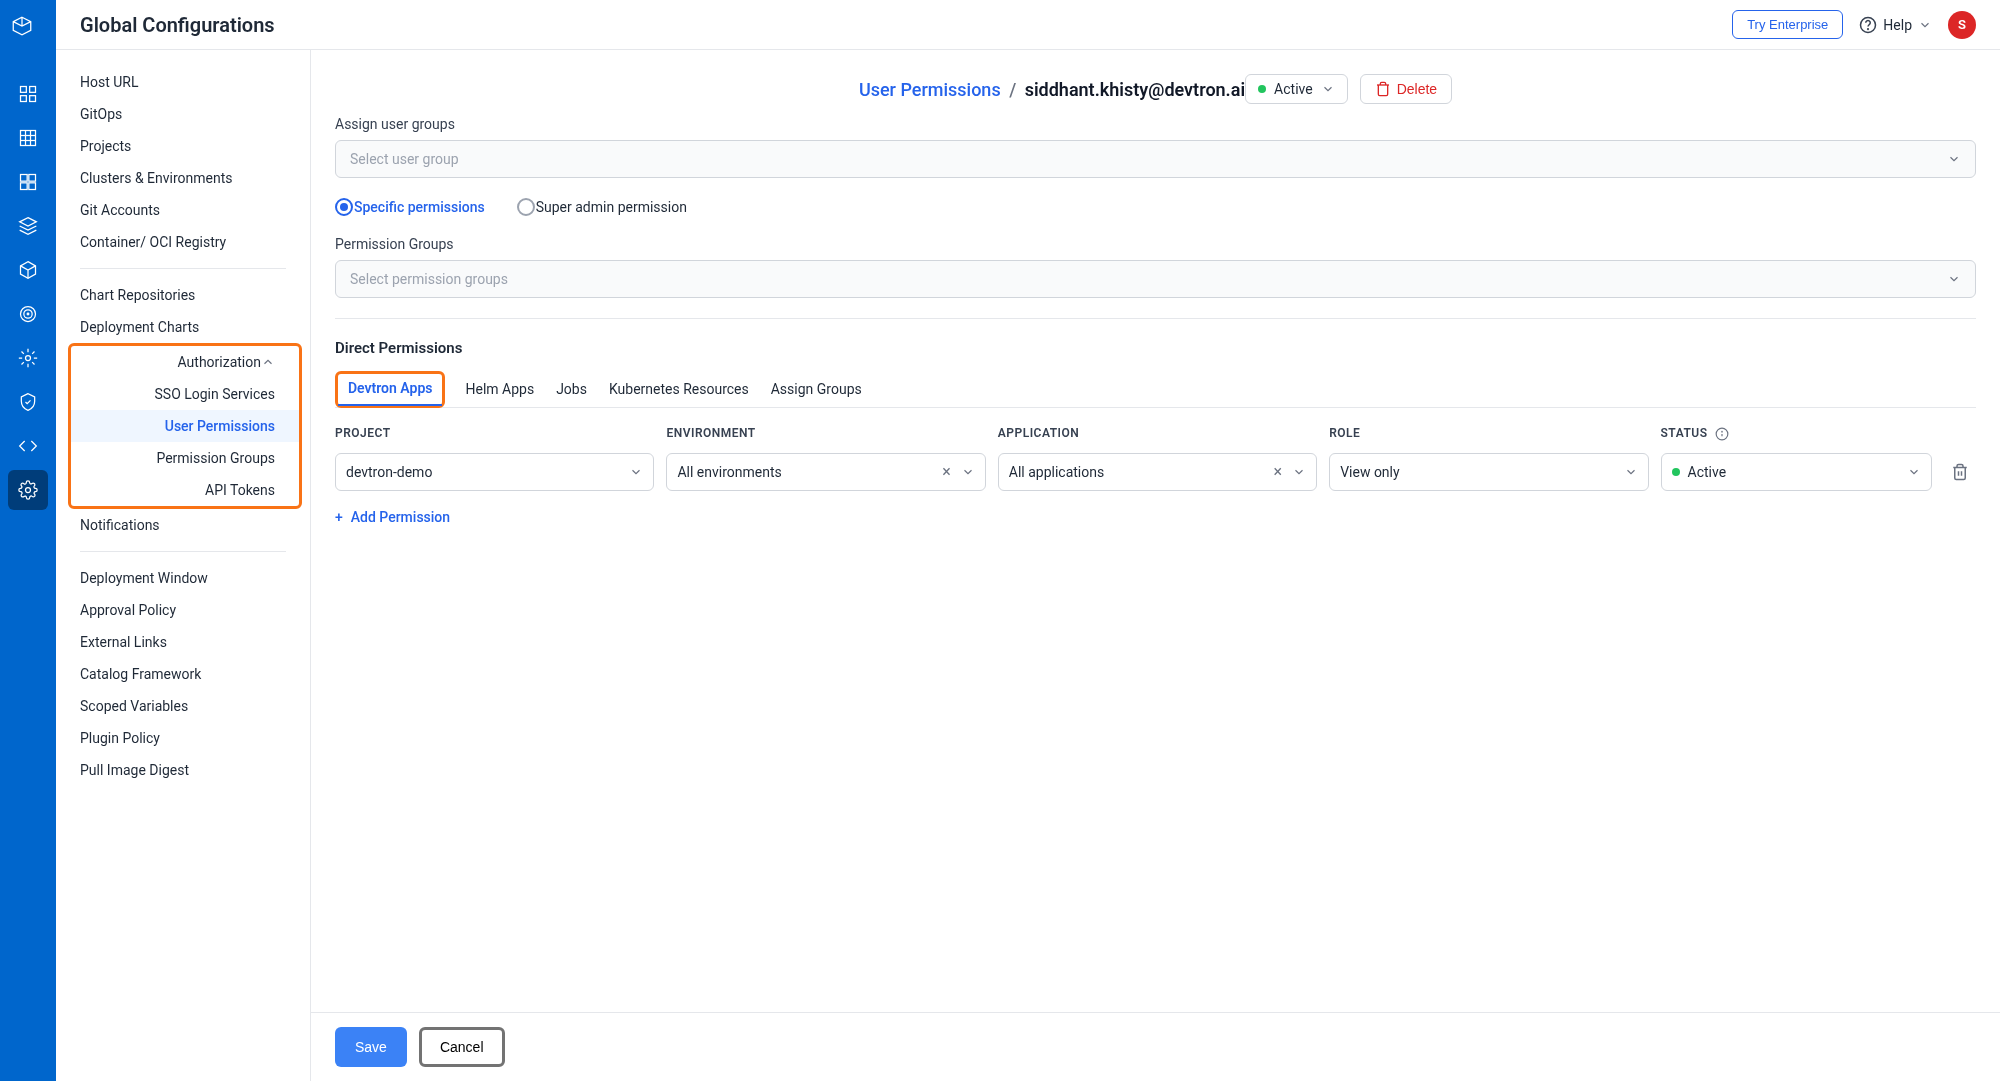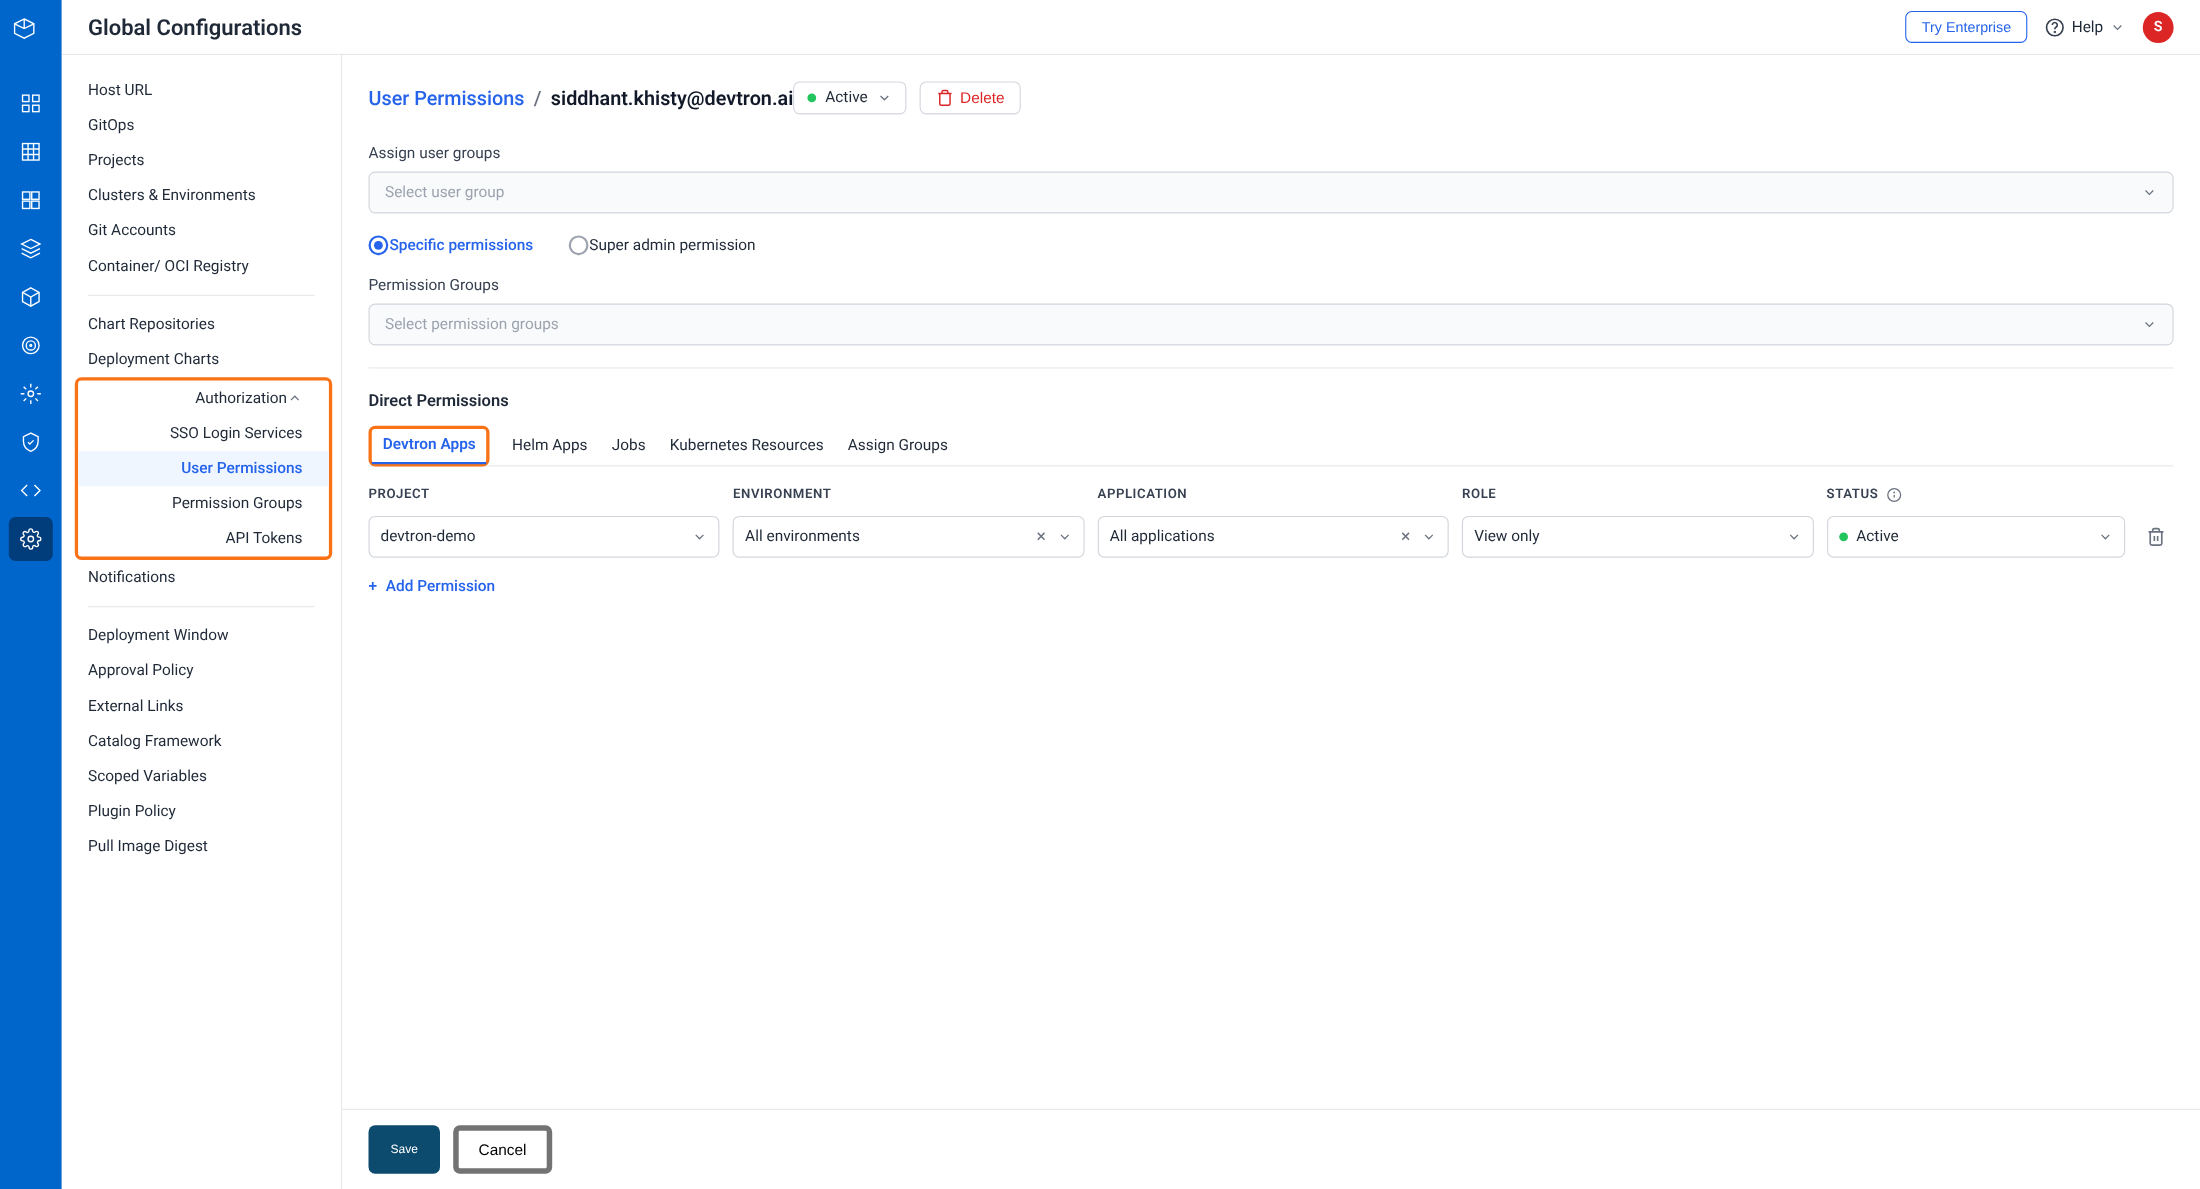--- a/index.html
+++ b/index.html
@@ -21,21 +21,21 @@
 .sidebar { width: 255px; border-right: 1px solid #e5e7eb; padding: 16px 0; overflow-y: auto; }
 .sidebar-item { padding: 8px 24px; cursor: pointer; font-size: 14px; display: flex; justify-content: space-between; align-items: center; }
 .sidebar-item.sub { padding-left: 34px; font-size: 14px; }
 .sidebar-item.active { background: #eff6ff; color: #2563eb; font-weight: 500; }
 .sidebar-divider { height: 1px; background: #e5e7eb; margin: 10px 24px; }
 .highlight-box { border: 3px solid #f97316; border-radius: 6px; margin: 0 8px 0 12px; }
 .highlight-box .sidebar-item { padding-left: 12px; justify-content: flex-end; }
 .highlight-box .sidebar-item.sub { padding-left: 22px; }
 .content { flex: 1; display: flex; flex-direction: column; overflow: hidden; }
 .content-body { flex: 1; padding: 24px; overflow-y: auto; }
-.breadcrumb-row { display: flex; justify-content: flex-start; align-items: center; margin-bottom: 28px; }
+.breadcrumb-row { display: flex; justify-content: center; align-items: center; margin-bottom: 12px; }
 .breadcrumb { font-size: 18px; font-weight: 500; }
 .breadcrumb .link { color: #2563eb; cursor: pointer; }
 .breadcrumb .sep { color: #6b7280; margin: 0 4px; }
 .breadcrumb .current { color: #111827; font-weight: 600; }
 .action-row { display: flex; gap: 12px; }
 .status-pill { display: flex; align-items: center; gap: 8px; border: 1px solid #d1d5db; padding: 6px 12px; border-radius: 6px; cursor: pointer; font-size: 14px; }
 .status-dot { width: 8px; height: 8px; border-radius: 50%; background: #22c55e; }
 .delete-btn { display: flex; align-items: center; gap: 6px; border: 1px solid #d1d5db; padding: 6px 14px; border-radius: 6px; color: #dc2626; cursor: pointer; background: #fff; font-size: 14px; }
 .form-label { font-size: 14px; color: #374151; margin-bottom: 8px; display: block; }
 .select-box { width: 100%; border: 1px solid #d1d5db; background: #f9fafb; padding: 10px 14px; border-radius: 6px; color: #9ca3af; display: flex; justify-content: space-between; align-items: center; cursor: pointer; font-size: 14px; }
@@ -53,22 +53,22 @@
 .tab.active::after { content: ''; position: absolute; bottom: -1px; left: 0; right: 0; height: 2px; background: #2563eb; }
 .tab-highlight { border: 3px solid #f97316; border-radius: 6px; padding: 6px 10px !important; margin-bottom: -1px; }
 .perm-table { display: grid; grid-template-columns: 1fr 1fr 1fr 1fr 0.85fr 32px; gap: 12px; align-items: start; }
 .perm-header { font-size: 12px; font-weight: 600; letter-spacing: 0.5px; color: #374151; text-transform: uppercase; }
 .perm-header .info-icon { display: inline-flex; vertical-align: middle; margin-left: 4px; }
 .perm-cell { border: 1px solid #d1d5db; border-radius: 6px; padding: 8px 10px; display: flex; align-items: center; justify-content: space-between; font-size: 14px; background: #fff; cursor: pointer; min-height: 38px; }
 .perm-cell .clear { color: #6b7280; margin-right: 6px; font-size: 16px; cursor: pointer; }
 .trash-btn { display: flex; align-items: center; justify-content: center; cursor: pointer; color: #6b7280; height: 38px; }
 .add-perm { display: flex; align-items: center; gap: 8px; color: #2563eb; font-weight: 500; cursor: pointer; margin-top: 18px; font-size: 14px; }
 .footer { border-top: 1px solid #e5e7eb; padding: 14px 24px; display: flex; gap: 12px; }
-.btn-primary { background: #0c4a6e; color: #fff; border: none; padding: 9px 20px; border-radius: 6px; font-size: 11px; font-weight: 500; cursor: pointer; }
-.btn-secondary { background: #fff; border: 5px solid #737373; padding: 9px 18px; border-radius: 6px; font-size: 14px; cursor: pointer; }
+.btn-primary { background: #3b82f6; color: #fff; border: none; padding: 9px 20px; border-radius: 6px; font-size: 14px; font-weight: 500; cursor: pointer; }
+.btn-secondary { background: #fff; border: 3px solid #737373; padding: 9px 18px; border-radius: 6px; font-size: 14px; cursor: pointer; }
 .chevron { width: 14px; height: 14px; }
 .chevron svg { width: 100%; height: 100%; stroke: #6b7280; fill: none; stroke-width: 2; }
 </style>
 </head>
 <body>
 
 <div class="app">
 
   <div class="left-rail">
     <div class="logo">

